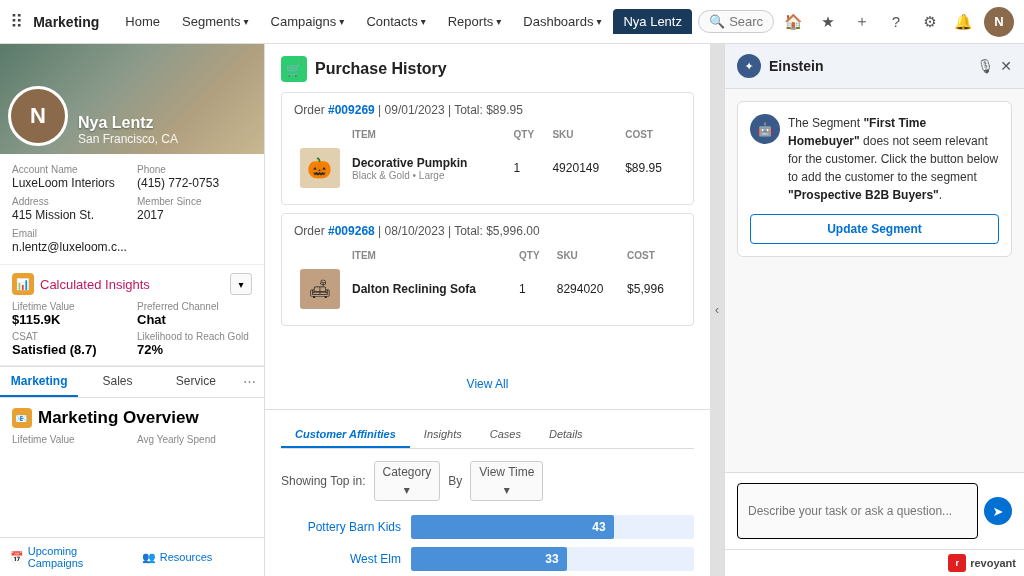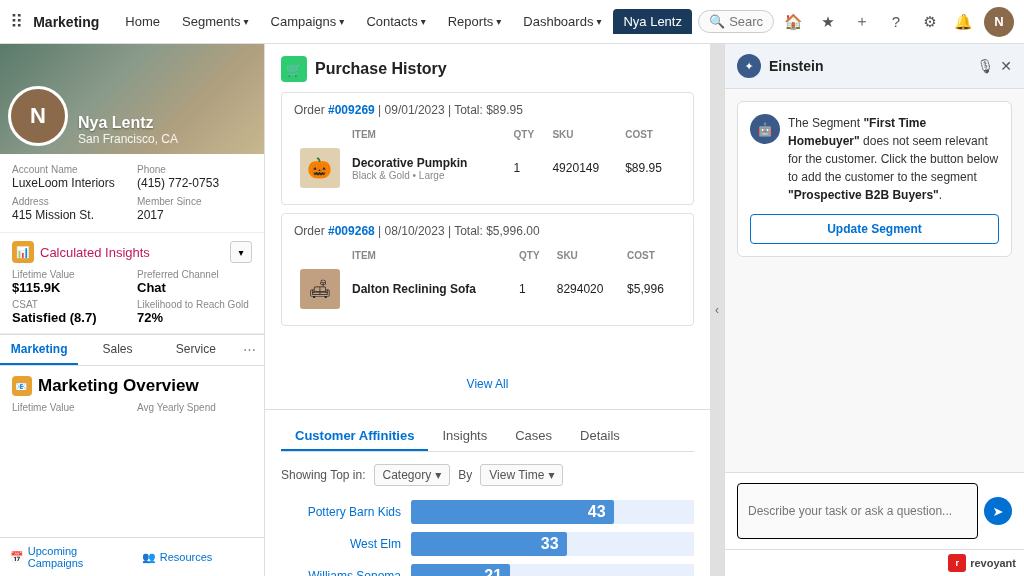--- a/index.html
+++ b/index.html
@@ -95,28 +95,28 @@
     .item-thumb { width: 40px; height: 40px; background: #e0d0b0; border-radius: 3px; display: flex; align-items: center; justify-content: center; font-size: 20px; }
     .item-thumb-sofa { width: 40px; height: 40px; background: #c0a080; border-radius: 3px; display: flex; align-items: center; justify-content: center; font-size: 18px; }
     .item-name { font-weight: 600; font-size: 12px; }
     .item-sub { font-size: 10px; color: #888; }
     .view-all-row { text-align: center; padding: 6px 0; margin-top: 44px; }
     .view-all-link { color: #0070d2; font-size: 12px; cursor: pointer; }
 
     
     .affinities-section { flex: 1; background: #fff; padding: 12px 16px; overflow-y: auto; }
     .aff-tabs { display: flex; border-bottom: 1px solid #ddd; margin-bottom: 12px; gap: 0; }
-    .aff-tab { padding: 6px 14px; font-size: 13px; color: #555; cursor: pointer; border-bottom: 2px solid transparent; }
+    .aff-tab { padding: 6px 14px; font-size: 11px; color: #555; cursor: pointer; border-bottom: 2px solid transparent; font-style: italic; }
     .aff-tab.active { color: #0070d2; border-bottom: 2px solid #0070d2; font-weight: 600; }
     .aff-filter-row { display: flex; align-items: center; gap: 8px; margin-bottom: 14px; font-size: 12px; color: #555; }
-    .aff-select { display: flex; align-items: center; gap: 4px; border: 1px solid #ccc; border-radius: 3px; padding: 3px 8px; cursor: pointer; background: #fafafa; }
+    .aff-select { display: flex; align-items: center; gap: 4px; border: 1px solid #ccc; border-radius: 3px; padding: 3px 8px; cursor: pointer; background: #fafafa; flex-direction: column; }
     .bar-row { display: flex; align-items: center; gap: 10px; margin-bottom: 8px; }
     .bar-label { width: 120px; font-size: 12px; color: #0070d2; cursor: pointer; text-align: right; flex-shrink: 0; }
     .bar-track { flex: 1; height: 24px; background: #e8f0fe; border-radius: 2px; overflow: hidden; }
-    .bar-fill { height: 100%; background: #4a90d9; display: flex; align-items: center; justify-content: flex-end; padding-right: 8px; color: #fff; font-size: 16px; font-weight: 600; border-radius: 2px; }
+    .bar-fill { height: 100%; background: #4a90d9; display: flex; align-items: center; justify-content: flex-end; padding-right: 8px; color: #fff; font-size: 12px; font-weight: 600; border-radius: 2px; }
 
     
     .right-panel { width: 300px; min-width: 300px; background: #f8f8f8; border-left: 1px solid #ddd; display: flex; flex-direction: column; }
     .einstein-header { display: flex; align-items: center; justify-content: space-between; padding: 10px 12px; background: #f0f4f8; border-bottom: 1px solid #ddd; }
     .einstein-title-row { display: flex; align-items: center; gap: 8px; }
     .einstein-icon { width: 24px; height: 24px; background: #3a5a8a; border-radius: 50%; display: flex; align-items: center; justify-content: center; color: #fff; font-size: 11px; }
     .einstein-title { font-size: 14px; font-weight: 700; color: #222; }
     .einstein-actions { display: flex; gap: 6px; }
     .ein-btn { background: none; border: none; cursor: pointer; color: #555; font-size: 14px; }
     .einstein-body { flex: 1; padding: 12px; display: flex; flex-direction: column; gap: 10px; overflow-y: auto; }
@@ -206,20 +206,24 @@
         <label>Phone</label>
         <span>(415) 772-0753</span>
       </div>
       <div class="detail-item">
         <label>Address</label>
         <span>415 Mission St.</span>
       </div>
       <div class="detail-item">
         <label>Member Since</label>
         <span>2017</span>
+      </div>
+      <div class="detail-item">
+        <label>Email</label>
+        <span>n.lentz@luxeloom.c...</span>
       </div>
     </div>
 
     <div class="insights-section">
       <div class="insights-header">
         <div class="insights-title-row">
           <div class="insights-icon">📊</div>
           <span class="insights-label">Calculated Insights</span>
         </div>
         <div class="dropdown-btn">▾</div>

